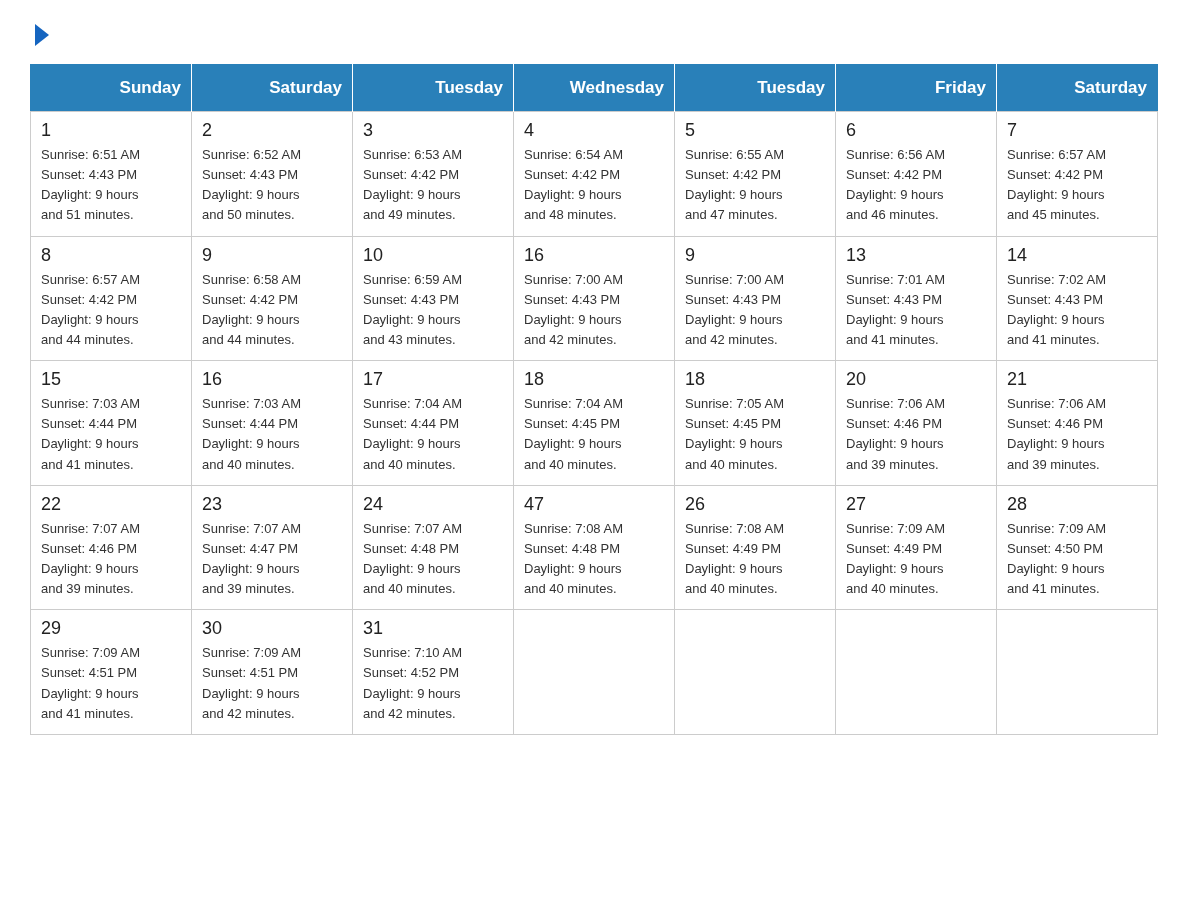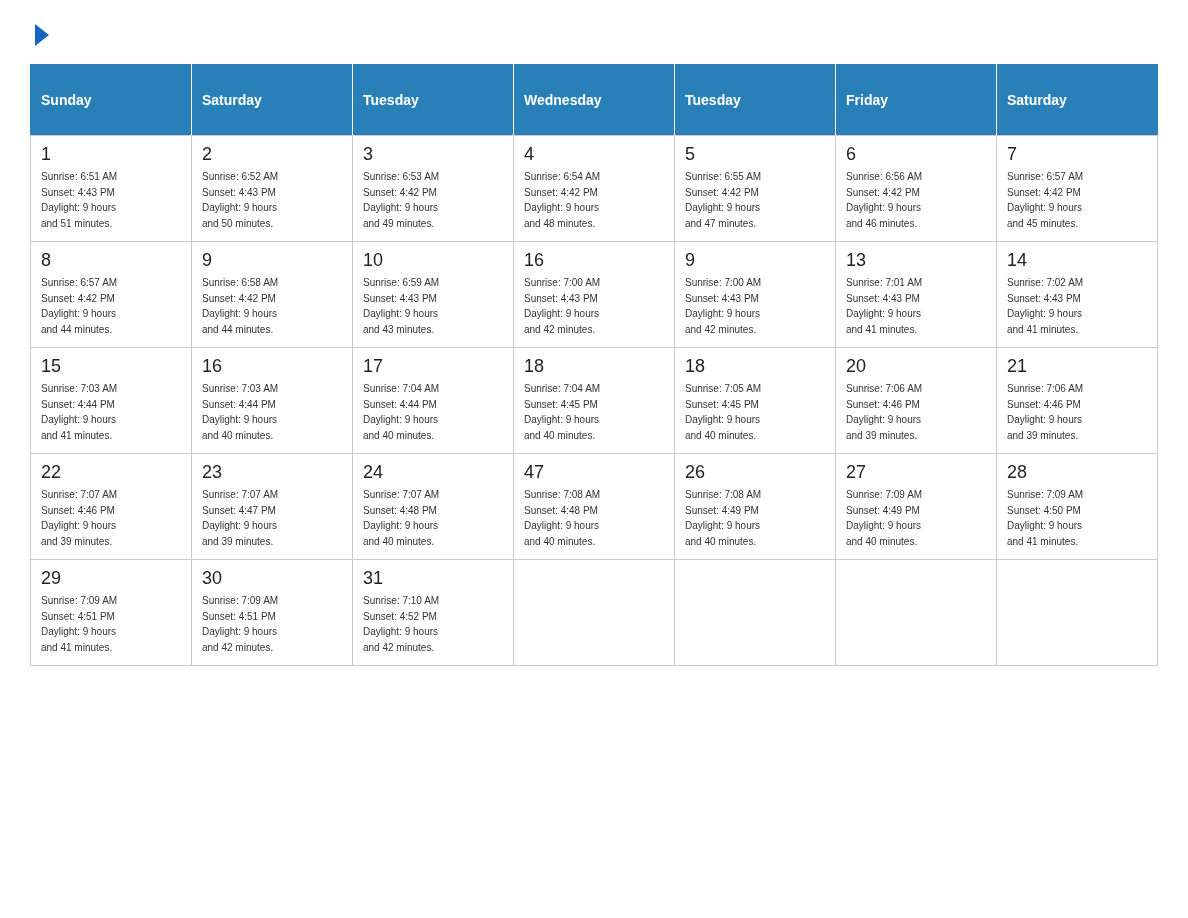--- a/index.html
+++ b/index.html
@@ -36,24 +36,24 @@
       margin-top: 4px;
     }
     .calendar {
       width: 100%;
       border-collapse: collapse;
       border: 1.5px solid #2980b9;
     }
     .calendar thead tr th {
       background: #2980b9;
       color: #fff;
-      font-size: 14px;
+      font-size: 17px;
       font-weight: bold;
-      padding: 27px 10px;
-      text-align: left;
+      padding: 13px 10px;
+      text-align: right;
       border-right: 1px solid #fff;
     }
     .calendar thead tr th:last-child {
       border-right: none;
     }
     .calendar tbody tr td {
       vertical-align: top;
       padding: 8px 10px 10px 10px;
       border: 1px solid #ccc;
       width: calc(100% / 7);
@@ -62,21 +62,21 @@
       min-height: 100px;
     }
     .day-num {
       font-size: 18px;
       font-weight: normal;
       color: #222;
       display: block;
       margin-bottom: 4px;
     }
     .day-info {
-      font-size: 10px;
+      font-size: 13px;
       color: #333;
       line-height: 1.55;
     }
     .empty-cell {
       background: #fff;
     }
     .logo-row {
       display: flex;
       align-items: center;
     }

